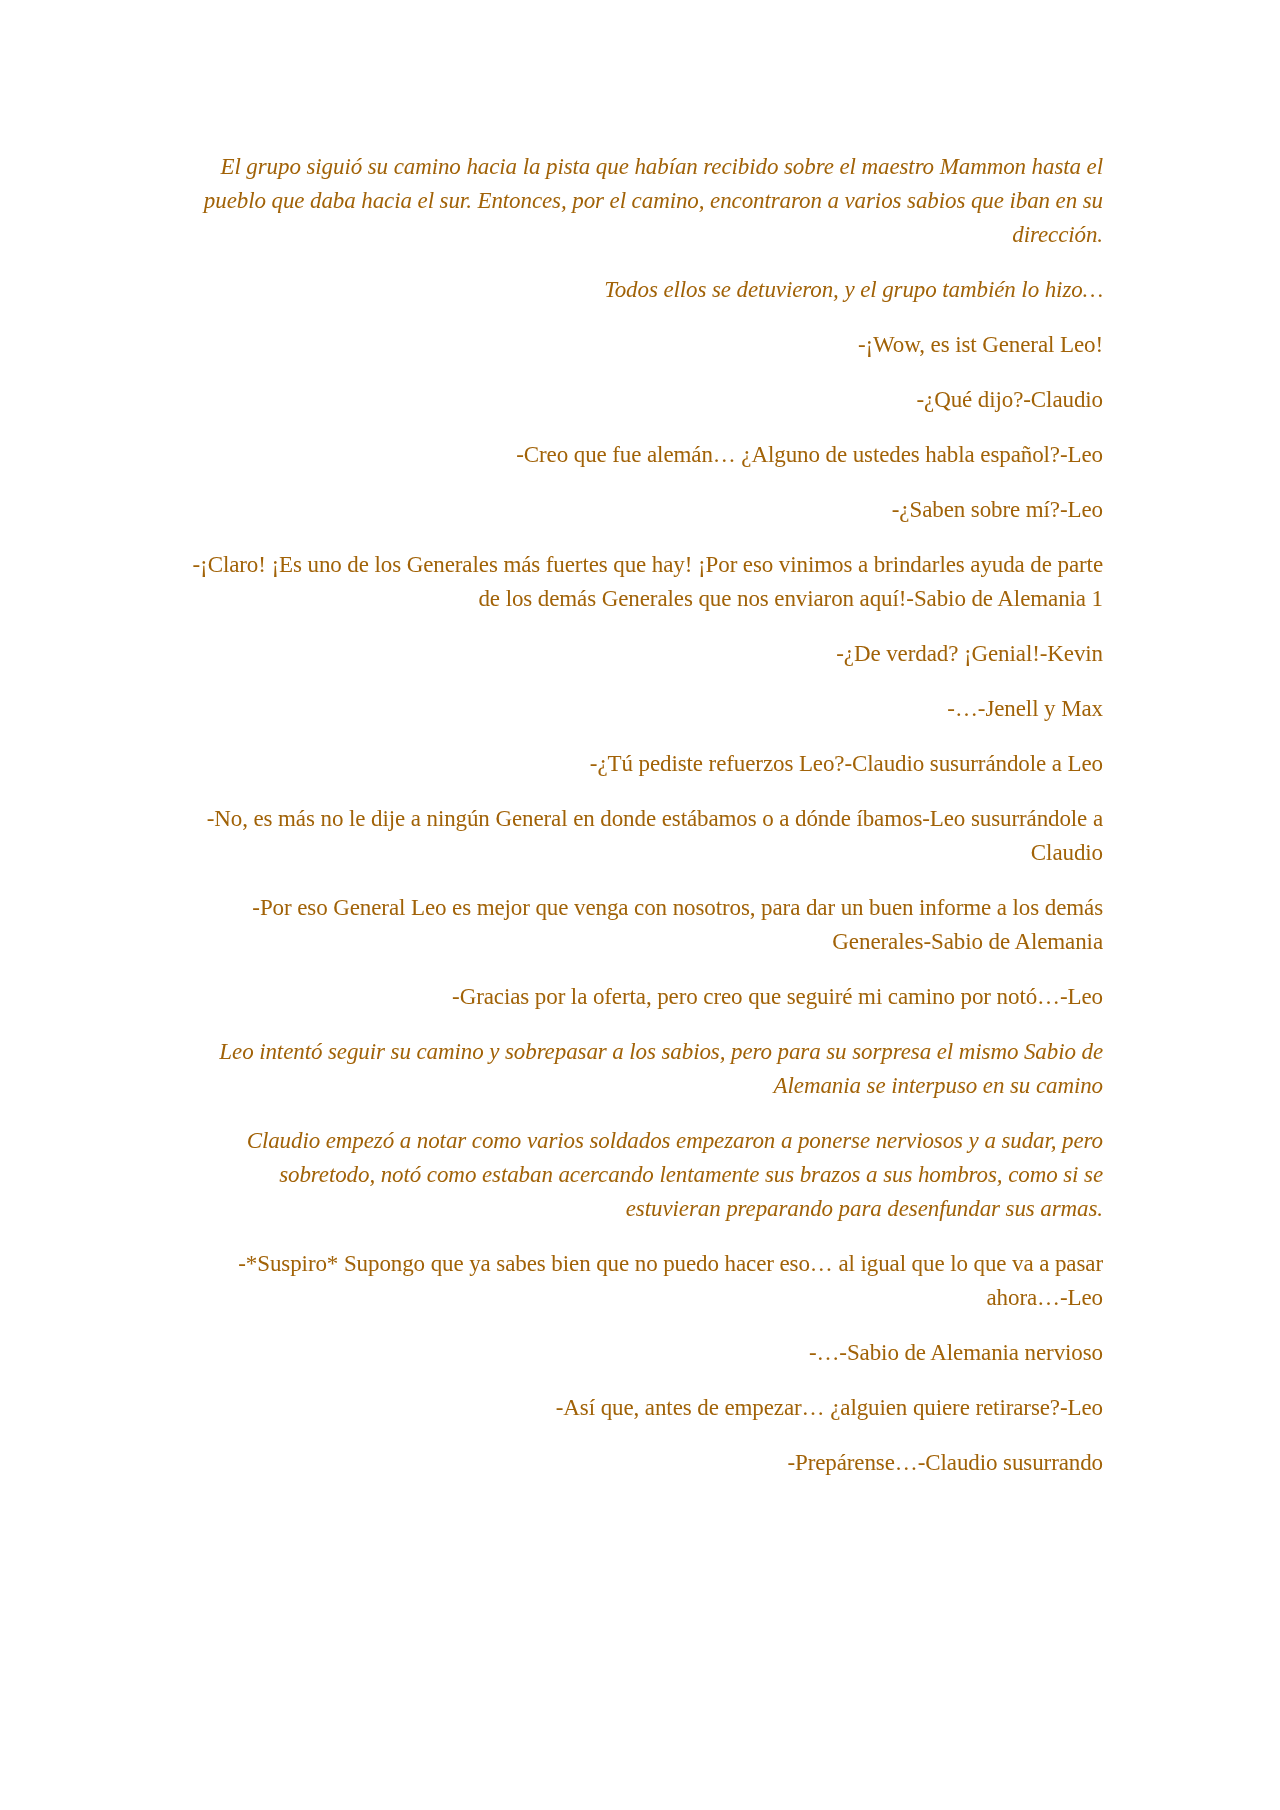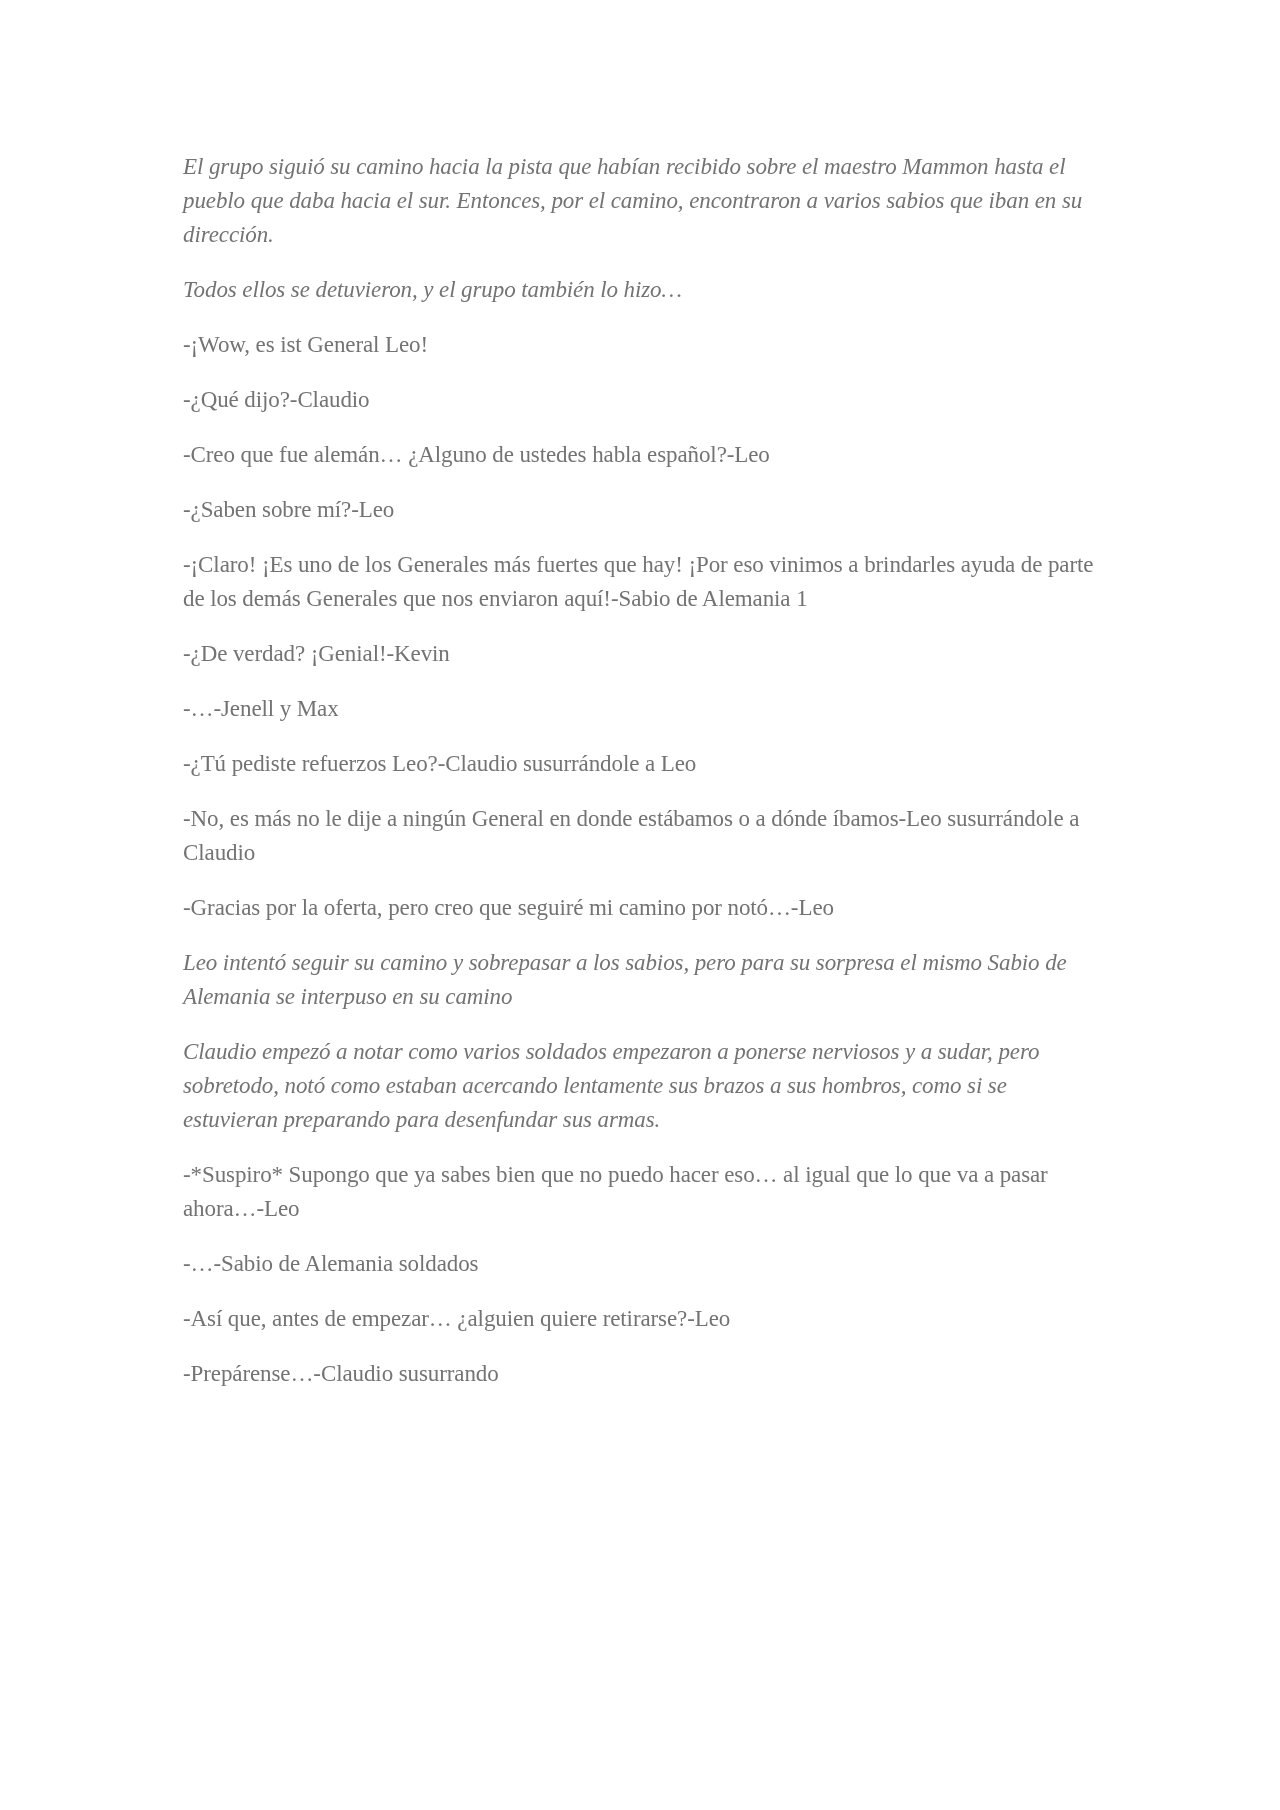--- a/index.html
+++ b/index.html
@@ -14,21 +14,22 @@
       overflow: hidden;
     }
     .page {
       position: absolute;
       left: 183px;
       top: 150px;
       width: 920px;
       font-family: "Liberation Serif", "DejaVu Serif", serif;
       font-size: 23px;
       line-height: 34px;
-      color: #737373;
+      color: #a16207;
+      text-align: right;
     }
     .para {
       margin: 0 0 21px 0;
       padding: 0;
       letter-spacing: -0.1px;
     }
     .para.narration {
       font-style: italic;
     }
   </style>
@@ -40,20 +41,21 @@
   <p class="para narration">Todos ellos se detuvieron, y el grupo también lo hizo…</p>
   <p class="para dialogue">-¡Wow, es ist General Leo!</p>
   <p class="para dialogue">-¿Qué dijo?-Claudio</p>
   <p class="para dialogue">-Creo que fue alemán… ¿Alguno de ustedes habla español?-Leo</p>
   <p class="para dialogue">-¿Saben sobre mí?-Leo</p>
   <p class="para dialogue">-¡Claro! ¡Es uno de los Generales más fuertes que hay! ¡Por eso vinimos a brindarles ayuda de parte de los demás Generales que nos enviaron aquí!-Sabio de Alemania 1</p>
   <p class="para dialogue">-¿De verdad? ¡Genial!-Kevin</p>
   <p class="para dialogue">-…-Jenell y Max</p>
   <p class="para dialogue">-¿Tú pediste refuerzos Leo?-Claudio susurrándole a Leo</p>
   <p class="para dialogue">-No, es más no le dije a ningún General en donde estábamos o a dónde íbamos-Leo susurrándole a Claudio</p>
+  <p class="para dialogue">-Por eso General Leo es mejor que venga con nosotros, para dar un buen informe a los demás Generales-Sabio de Alemania</p>
   <p class="para dialogue">-Gracias por la oferta, pero creo que seguiré mi camino por notó…-Leo</p>
   <p class="para narration">Leo intentó seguir su camino y sobrepasar a los sabios, pero para su sorpresa el mismo Sabio de Alemania se interpuso en su camino</p>
   <p class="para narration">Claudio empezó a notar como varios soldados empezaron a ponerse nerviosos y a sudar, pero sobretodo, notó como estaban acercando lentamente sus brazos a sus hombros, como si se estuvieran preparando para desenfundar sus armas.</p>
   <p class="para dialogue">-*Suspiro* Supongo que ya sabes bien que no puedo hacer eso… al igual que lo que va a pasar ahora…-Leo</p>
-  <p class="para dialogue">-…-Sabio de Alemania soldados</p>
+  <p class="para dialogue">-…-Sabio de Alemania nervioso</p>
   <p class="para dialogue">-Así que, antes de empezar… ¿alguien quiere retirarse?-Leo</p>
   <p class="para dialogue">-Prepárense…-Claudio susurrando</p>
 </div>
 
 </body></html>

